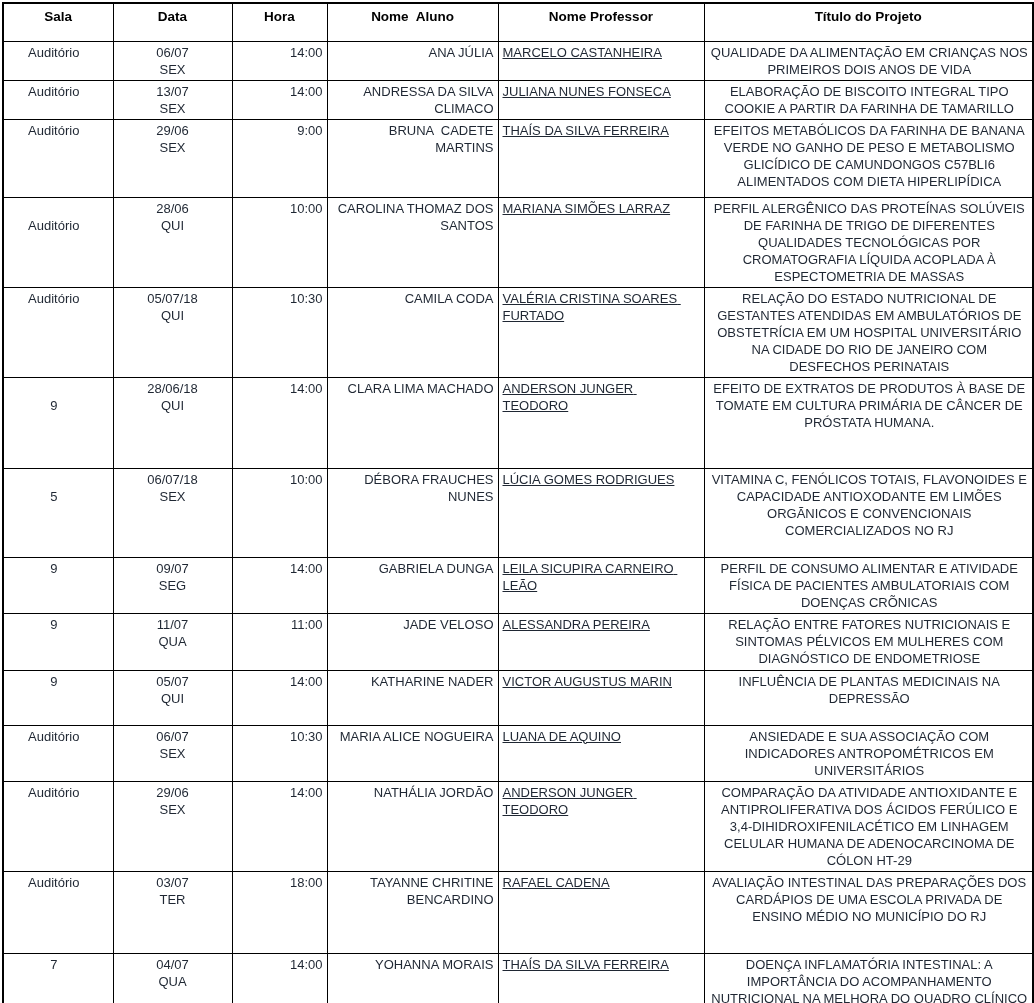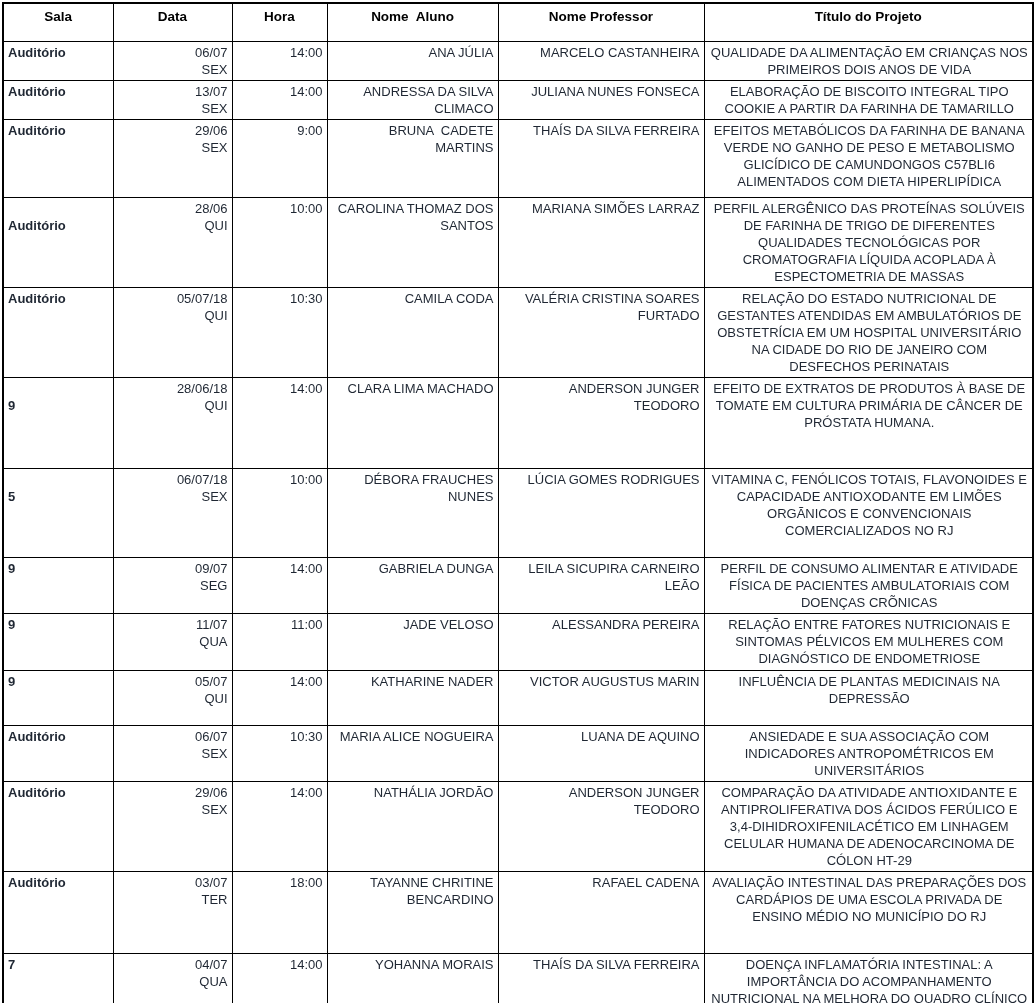--- a/index.html
+++ b/index.html
@@ -21,25 +21,25 @@
     padding: 2px 4px;
     white-space: pre-wrap;
     word-wrap: break-word;
     overflow: hidden;
   }
   thead th {
     color: #000000; font-weight: bold; font-size: 13.5px;
     text-align: center; padding-top: 4px;
   }
   thead tr { height: 38px; }
-  td.col-sala   { text-align: left; padding-right: 13px; font-weight: bold; }
-  td.col-data   { text-align: right; }
+  td.col-sala   { text-align: center; padding-right: 13px; }
+  td.col-data   { text-align: center; }
   td.col-hora   { text-align: right; margin-left: 16px; }
   td.col-aluno  { text-align: right; }
-  td.col-prof   { text-align: right; }
+  td.col-prof   { text-align: left; text-decoration: underline; }
   td.col-titulo { text-align: center; padding-left: 6px; padding-right: 4px; }
 
   
   tbody tr:nth-child(1)  { height: 36px; }
   tbody tr:nth-child(2)  { height: 36px; }
   tbody tr:nth-child(3)  { height: 78px; }
   tbody tr:nth-child(4)  { height: 78px; }
   tbody tr:nth-child(5)  { height: 89px; }
   tbody tr:nth-child(6)  { height: 91px; }
   tbody tr:nth-child(7)  { height: 89px; }

